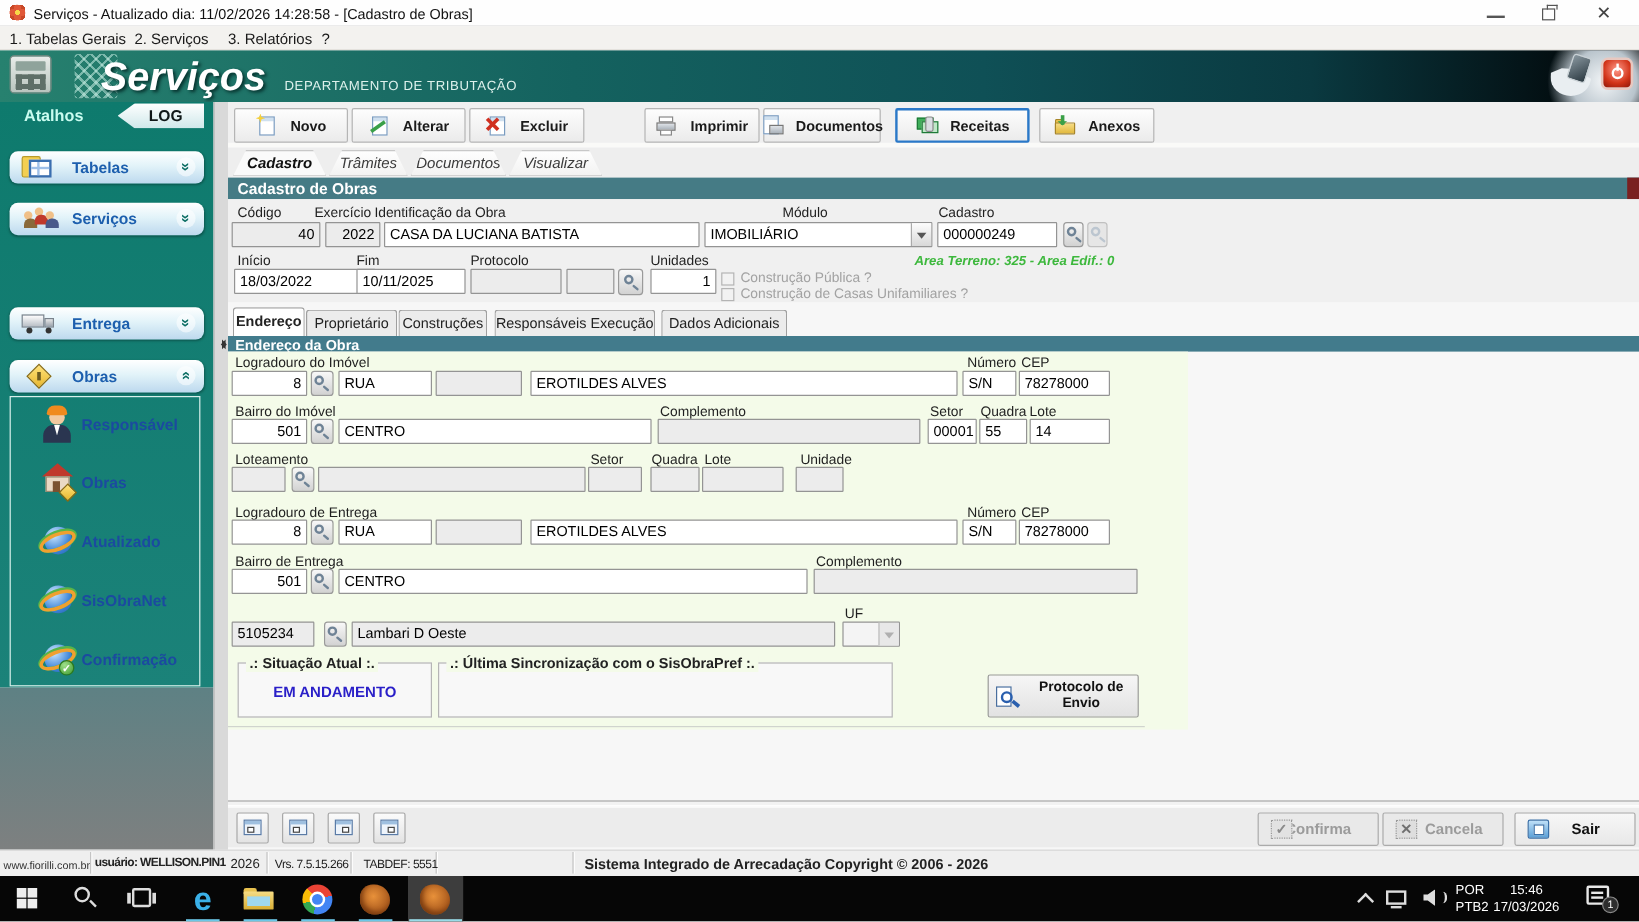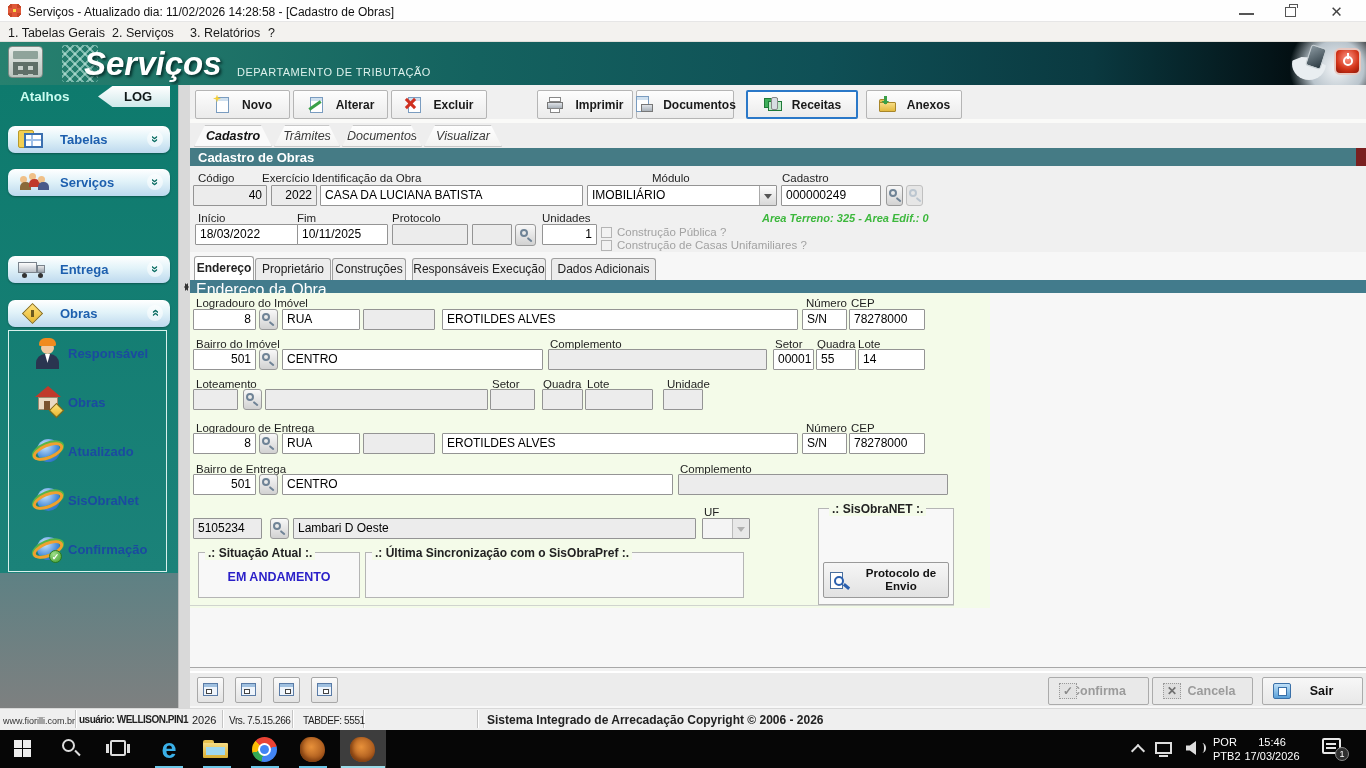--- a/index.html
+++ b/index.html
@@ -192,21 +192,21 @@
 
   <div class="abs" style="left:190px;top:85px;width:1176px;height:37px;background:#f0f0f0"></div>
   <div class="abs" style="left:190px;top:119px;width:1176px;height:4px;background:#fafaf8"></div>
   <div class="abs" style="left:190px;top:123px;width:1176px;height:25px;background:#eeeeee"></div>
   <div class="abs" style="left:190px;top:148px;width:1176px;height:18px;background:#457b85"></div>
   <div class="abs" style="left:1356px;top:148px;width:10px;height:18px;background:#7a2020"></div>
   <div class="abs" data-bind="section.title" style="left:198px;top:150px;font-weight:bold;font-size:13px;color:#fff">Cadastro de Obras</div>
   <div class="abs" style="left:190px;top:166px;width:1176px;height:86px;background:#f0f0f0"></div>
   <div class="abs" style="left:190px;top:252px;width:1176px;height:28px;background:#f7f7f7"></div>
   <div class="abs" style="left:190px;top:280px;width:1176px;height:13px;background:#427b8c"></div>
-  <div class="abs" data-bind="address.header" style="left:196px;top:281px;font-weight:normal;font-size:16px;color:#fff">Endereço da Obra</div>
+  <div class="abs" data-bind="address.header" style="left:196px;top:281px;font-weight:bold;font-size:12px;color:#fff">Endereço da Obra</div>
   <div class="abs" style="left:190px;top:293px;width:800px;height:315px;background:#f4fbe9"></div>
   <div class="abs" style="left:190px;top:605px;width:764px;height:1px;background:#d0d4ce"></div>
   <div class="abs" style="left:190px;top:667px;width:1176px;height:5px;background:#f2f2f2;border-top:1px solid #a8a8a8;border-bottom:1px solid #ffffff"></div>
 
   <div class="tbtn" style="left:195px;width:95px">
     <span class="tico">
         <span class="doc" style="left:3px;top:2px"></span>
         <span class="abs" style="left:0;top:0;width:8px;height:8px;background:#f5d03a;clip-path:polygon(50% 0,62% 38%,100% 50%,62% 62%,50% 100%,38% 62%,0 50%,38% 38%)"></span>
       </span>
     <span data-bind="toolbar.novo" style="margin-left:22px">Novo</span>
@@ -383,23 +383,20 @@
   <div class="abs" style="left:732px;top:519px;width:17px;height:19px;background:#e8e8e8;border-left:1px solid #bbb">
     <span class="abs" style="left:4px;top:8px;border:4px solid transparent;border-top:5px solid #b0b0b0"></span>
   </div>
 
   <div class="gbox" style="left:198px;top:552px;width:162px;height:46px">
     <span class="gleg" data-bind="address.situacao_title">.: Situação Atual :.</span>
   </div>
   <div class="abs" data-bind="address.situacao_value" style="left:198px;top:570px;width:162px;text-align:center;font-weight:bold;font-size:12.5px;color:#2a1fc8">EM ANDAMENTO</div>
   <div class="gbox" style="left:365px;top:552px;width:379px;height:46px">
     <span class="gleg" data-bind="address.sync_title">.: Última Sincronização com o SisObraPref :.</span>
-  </div>
-  <div class="gbox" style="left:818px;top:508px;width:136px;height:97px">
-    <span class="gleg" data-bind="address.sisobranet_title" style="left:10px">.: SisObraNET :.</span>
   </div>
   <div class="abs" style="left:823px;top:562px;width:126px;height:36px;border:1px solid #9a9a9a;background:linear-gradient(#f6f6f6,#e2e2e2);border-radius:2px">
     <span class="abs" style="left:6px;top:7px;width:20px;height:22px">
       <span class="abs" style="left:0;top:2px;width:13px;height:17px;background:#fff;border:1px solid #4a6f9e"></span>
       <span class="abs" style="left:4px;top:6px;width:10px;height:10px;border:2.5px solid #2a5fae;border-radius:50%"></span>
       <span class="abs" style="left:13px;top:15px;width:7px;height:3px;background:#2a5fae;transform:rotate(40deg)"></span>
     </span>
     <span class="abs" data-bind="address.protocolo_envio" style="left:32px;top:4px;width:90px;text-align:center;font-weight:bold;font-size:11.5px;color:#111;line-height:13px">Protocolo de Envio</span>
   </div>
 

